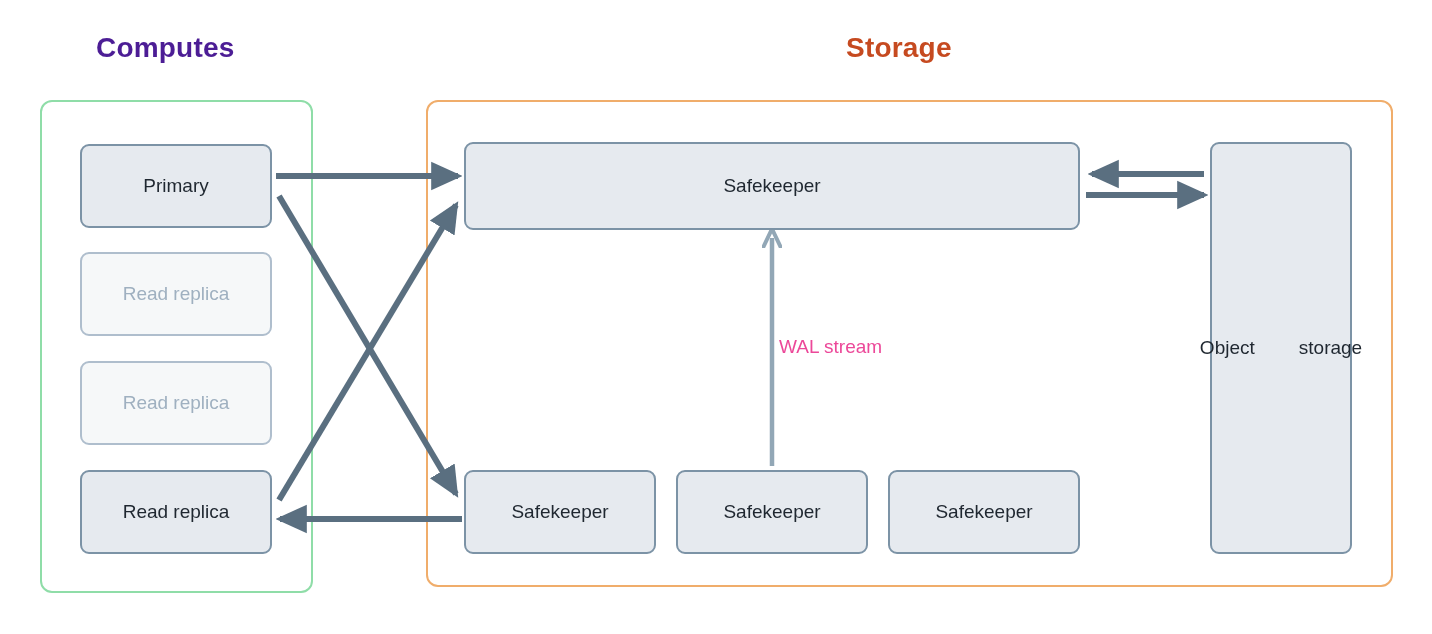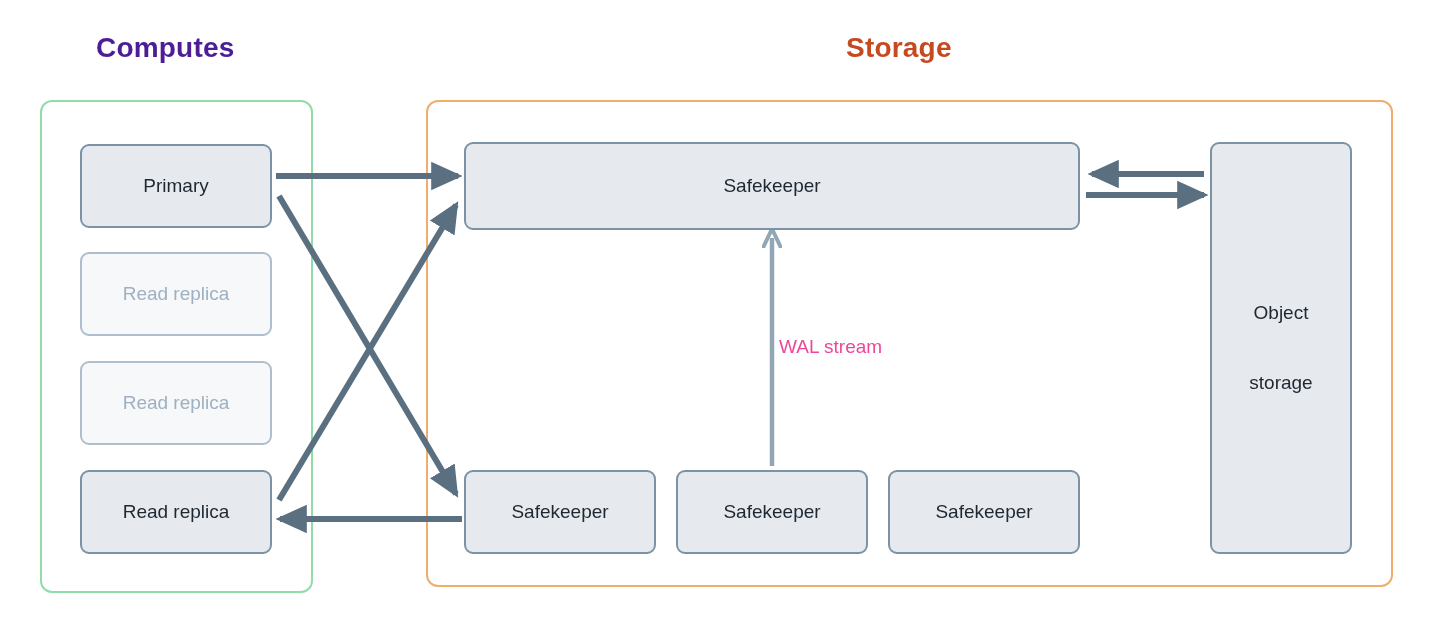--- a/index.html
+++ b/index.html
@@ -81,21 +81,21 @@
   #node-replica-3      { left: 80px;  top: 470px; width: 192px; height: 84px; }
 
   #node-pageserver     { left: 464px; top: 142px; width: 616px; height: 88px; }
 
   #node-safekeeper-1   { left: 464px; top: 470px; width: 192px; height: 84px; }
   #node-safekeeper-2   { left: 676px; top: 470px; width: 192px; height: 84px; }
   #node-safekeeper-3   { left: 888px; top: 470px; width: 192px; height: 84px; }
 
   #node-object-storage {
     left: 1210px; top: 142px; width: 142px; height: 412px;
-    flex-direction: column;
+    flex-direction: row;
     justify-content: center;
     gap: 44px;
   }
   #node-object-storage span { display: block; }
 
   
   #edges {
     position: absolute;
     left: 0; top: 0;
     width: 1432px; height: 634px;

